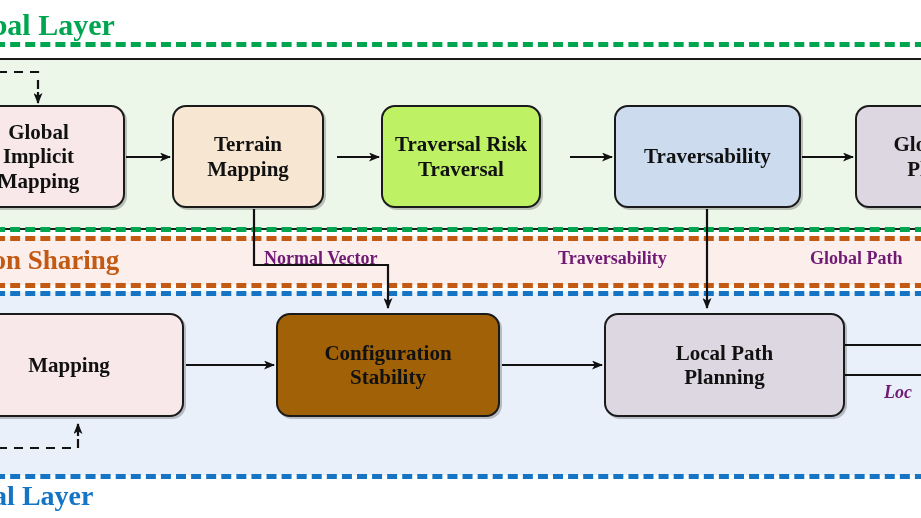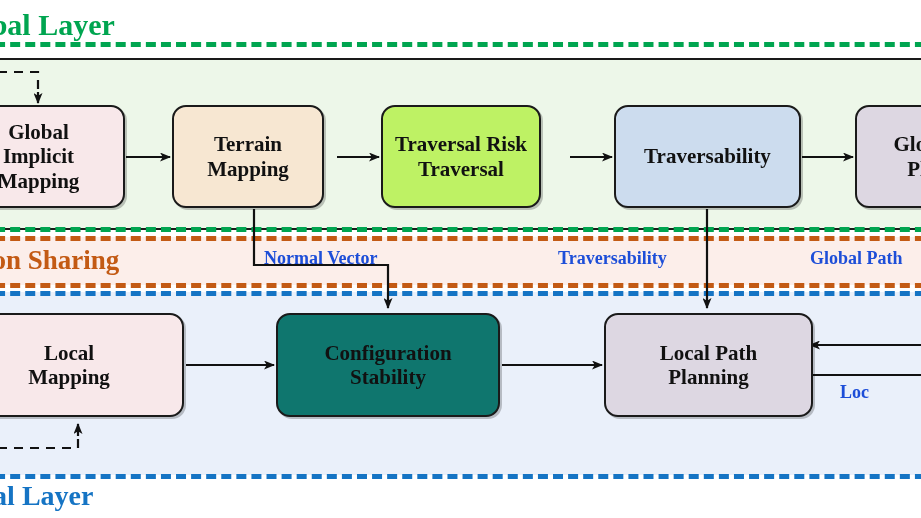--- a/index.html
+++ b/index.html
@@ -95,21 +95,21 @@
     padding: 0 6px;
     box-shadow: 2px 2px 0px rgba(0,0,0,0.22);
   }
   .node span { display: block; }
 
   
   .edge-label {
     position: absolute;
     font-weight: bold;
     font-size: 18px;
-    color: #1d4ed8;
+    color: #701a75;
     white-space: nowrap;
   }
 
   
   #arrows {
     position: absolute;
     left: 0; top: 0;
     width: 921px; height: 518px;
     pointer-events: none;
   }
@@ -202,37 +202,36 @@
 
   <div class="node" style="left:855px; top:105px; width:185px; height:103px; background:#ddd7e2;">
     <div>
       <span>Global Path</span>
       <span>Planning</span>
     </div>
   </div>
 
   <div class="node" style="left:-46px; top:313px; width:230px; height:104px; background:#f8e8ea;">
     <div>
-      <span>Local</span>
       <span>Mapping</span>
     </div>
   </div>
 
-  <div class="node" style="left:276px; top:313px; width:224px; height:104px; background:#0f766e;">
+  <div class="node" style="left:276px; top:313px; width:224px; height:104px; background:#a16207;">
     <div>
       <span>Configuration</span>
       <span>Stability</span>
     </div>
   </div>
 
-  <div class="node" style="left:604px; top:313px; width:209px; height:104px; background:#ddd7e2;">
+  <div class="node" style="left:604px; top:313px; width:241px; height:104px; background:#ddd7e2;">
     <div>
       <span>Local Path</span>
       <span>Planning</span>
     </div>
   </div>
 
   <div class="edge-label" style="left:264px; top:248px;">Normal Vector</div>
   <div class="edge-label" style="left:558px; top:248px;">Traversability</div>
   <div class="edge-label" style="left:810px; top:248px;">Global Path</div>
-  <div class="edge-label" style="left:840px; top:382px;">Loc</div>
+  <div class="edge-label" style="left:884px; top:382px;font-style:italic;">Loc</div>
 
 </div>
 
 </body></html>

